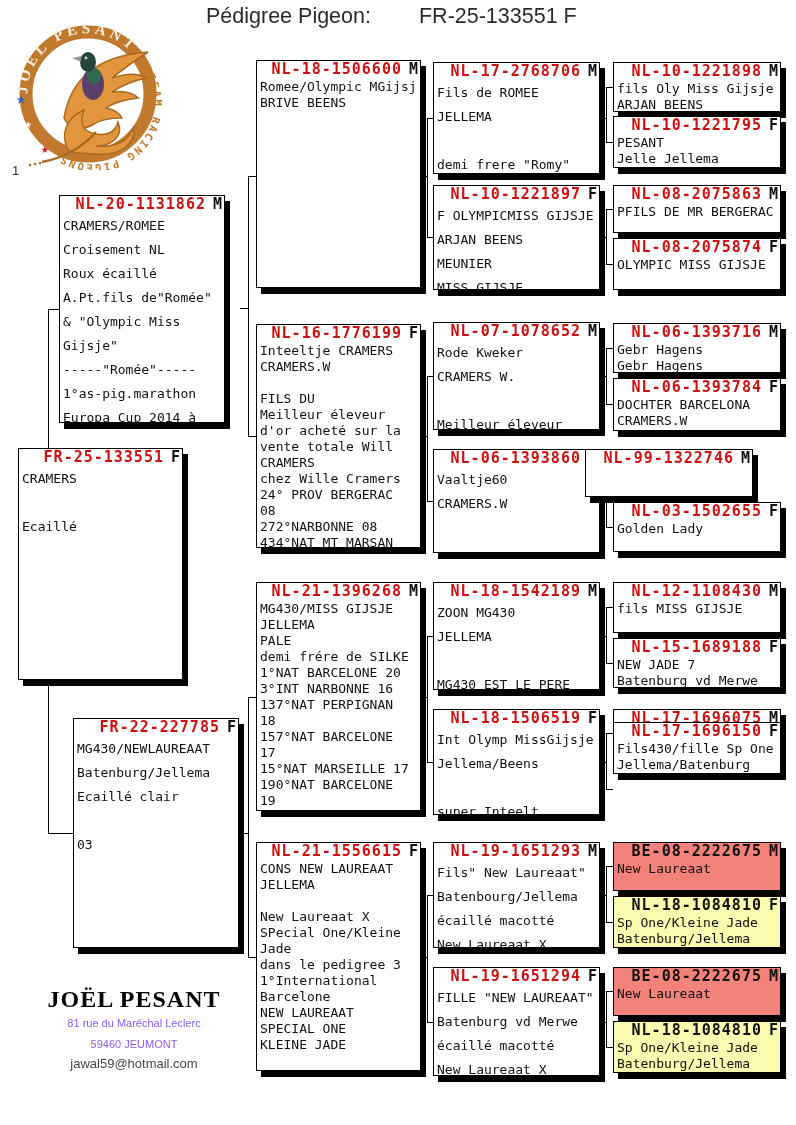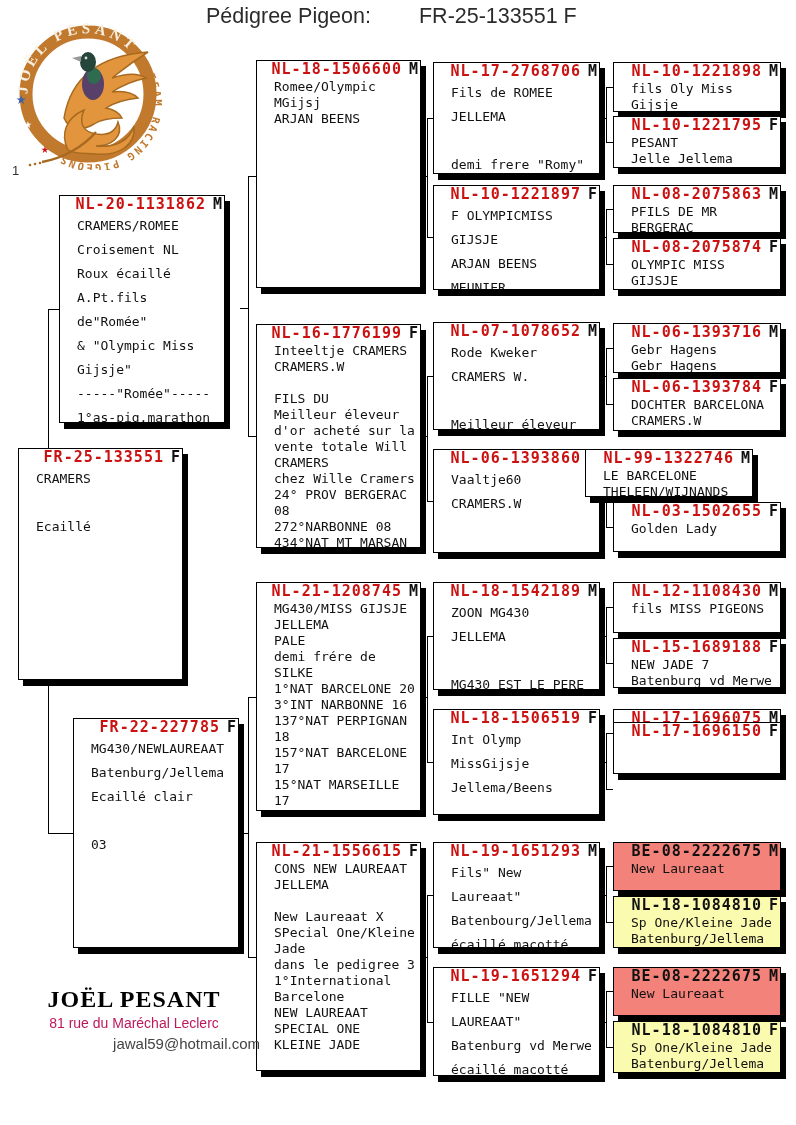--- a/index.html
+++ b/index.html
@@ -9,41 +9,41 @@
   }
   
   #title{position:absolute;left:206px;top:4px;font-family:"Liberation Sans",sans-serif;
     font-size:21.5px;color:#2b2b2b;white-space:nowrap;}
   #title .ring-part{margin-left:48px;}
   
   #pagenum{position:absolute;left:12px;top:163px;font-family:"Liberation Sans",sans-serif;font-size:13px;color:#333;}
   
   .box{
     position:absolute;background:#fff;border:1px solid #000;
-    box-shadow:5px 6px 0 #000;overflow:hidden;box-sizing:border-box;padding-left:14px;
+    box-shadow:5px 6px 0 #000;overflow:hidden;box-sizing:border-box;
   }
   .bh{height:17px;text-align:right;font-weight:bold;font-size:15px;
       letter-spacing:1px;padding:0 1px 0 0;white-space:nowrap;line-height:16px;}
   .bh .ring{color:var(--header_red,#cc1111);}
   .bh .sex{color:#111;margin-left:7px;}
   .bb{font-size:13px;line-height:16px;color:#111;padding:1px 1px 0 3px;white-space:pre-line;}
   .col1 .bb,.col3 .bb{line-height:24px;}
   .box.hl-pink{background:var(--pink,#f2827a);}
   .box.hl-yellow{background:var(--yellow,#fbfbb0);}
   .box.hl-pink .ring,.box.hl-yellow .ring{color:#111;}
   
   .ln{position:absolute;background:#000;}
   .h{height:1px;}
   .v{width:1px;}
   
   #owner{position:absolute;left:8px;top:986px;width:252px;text-align:center;}
   #owner .oname{font-family:"Liberation Serif",serif;font-weight:bold;font-size:24px;
      letter-spacing:1px;color:#000;}
-  #owner .oaddr{font-family:"Liberation Sans",sans-serif;font-size:14px;color:#be185d;line-height:21px;}
-  #owner .omail{font-family:"Liberation Sans",sans-serif;font-size:15px;color:#444;margin-top:1px;text-align:right;}
+  #owner .oaddr{font-family:"Liberation Sans",sans-serif;font-size:11px;color:#8b5cf6;line-height:21px;}
+  #owner .omail{font-family:"Liberation Sans",sans-serif;font-size:13px;color:#444;margin-top:1px;}
   #logo{position:absolute;left:8px;top:22px;}
 </style>
 </head>
 <body>
 
 <div id="title">
   <span>Pédigree Pigeon:</span><span class="ring-part">FR-25-133551 F</span>
 </div>
 
 <svg id="logo" width="166" height="148" viewBox="0 0 166 148">
@@ -177,40 +177,40 @@
   <div class="bb">MG430/NEWLAUREAAT
 Batenburg/Jellema
 Ecaillé clair
 
 03</div>
 </div>
 
 <div class="box col2" style="left:256px;top:60px;width:165px;height:228px">
   <div class="bh"><span class="ring">NL-18-1506600</span><span class="sex">M</span></div>
   <div class="bb">Romee/Olympic MGijsj
-ARJAN BEENS</div>
+BRIVE BEENS</div>
 </div>
 <div class="box col2" style="left:256px;top:324px;width:165px;height:224px">
   <div class="bh"><span class="ring">NL-16-1776199</span><span class="sex">F</span></div>
   <div class="bb">Inteeltje CRAMERS
 CRAMERS.W
 
 FILS DU
 Meilleur éleveur
 d'or acheté sur la
 vente totale Will
 CRAMERS
 chez Wille Cramers
 24° PROV BERGERAC
 08
 272°NARBONNE 08
 434°NAT MT MARSAN</div>
 </div>
 <div class="box col2" style="left:256px;top:582px;width:165px;height:229px">
-  <div class="bh"><span class="ring">NL-21-1208745</span><span class="sex">M</span></div>
+  <div class="bh"><span class="ring">NL-21-1396268</span><span class="sex">M</span></div>
   <div class="bb">MG430/MISS GIJSJE
 JELLEMA
 PALE
 demi frére de SILKE
 1°NAT BARCELONE 20
 3°INT NARBONNE 16
 137°NAT PERPIGNAN
 18
 157°NAT BARCELONE
 17
@@ -319,43 +319,43 @@
   <div class="bb">Gebr Hagens
 Gebr Hagens</div>
 </div>
 <div class="box col4" style="left:613px;top:378px;width:168px;height:53px">
   <div class="bh"><span class="ring">NL-06-1393784</span><span class="sex">F</span></div>
   <div class="bb">DOCHTER BARCELONA
 CRAMERS.W</div>
 </div>
 <div class="box col4" style="left:585px;top:449px;width:168px;height:48px">
   <div class="bh"><span class="ring">NL-99-1322746</span><span class="sex">M</span></div>
-  <div class="bb">LE BARCELONE
-THELEEN/WIJNANDS</div>
 </div>
 <div class="box col4" style="left:613px;top:502px;width:168px;height:50px">
   <div class="bh"><span class="ring">NL-03-1502655</span><span class="sex">F</span></div>
   <div class="bb">Golden Lady</div>
 </div>
 <div class="box col4" style="left:613px;top:582px;width:168px;height:51px">
   <div class="bh"><span class="ring">NL-12-1108430</span><span class="sex">M</span></div>
-  <div class="bb">fils MISS PIGEONS</div>
+  <div class="bb">fils MISS GIJSJE</div>
 </div>
 <div class="box col4" style="left:613px;top:638px;width:168px;height:50px">
   <div class="bh"><span class="ring">NL-15-1689188</span><span class="sex">F</span></div>
   <div class="bb">NEW JADE 7
 Batenburg vd Merwe</div>
 </div>
 <div class="box col4" style="left:613px;top:709px;width:168px;height:49px">
   <div class="bh"><span class="ring">NL-17-1696075</span><span class="sex">M</span></div>
   <div class="bb">Int Olymp MissGijsje
 JELLEMA/Beens</div>
 </div>
 <div class="box col4" style="left:613px;top:722px;width:168px;height:52px">
   <div class="bh"><span class="ring">NL-17-1696150</span><span class="sex">F</span></div>
+  <div class="bb">Fils430/fille Sp One
+Jellema/Batenburg</div>
 </div>
 <div class="box col4 hl-pink" style="left:613px;top:842px;width:168px;height:49px">
   <div class="bh"><span class="ring">BE-08-2222675</span><span class="sex">M</span></div>
   <div class="bb">New Laureaat</div>
 </div>
 <div class="box col4 hl-yellow" style="left:613px;top:896px;width:168px;height:52px">
   <div class="bh"><span class="ring">NL-18-1084810</span><span class="sex">F</span></div>
   <div class="bb">Sp One/Kleine Jade
 Batenburg/Jellema</div>
 </div>
@@ -365,14 +365,15 @@
 </div>
 <div class="box col4 hl-yellow" style="left:613px;top:1021px;width:168px;height:52px">
   <div class="bh"><span class="ring">NL-18-1084810</span><span class="sex">F</span></div>
   <div class="bb">Sp One/Kleine Jade
 Batenburg/Jellema</div>
 </div>
 
 <div id="owner">
   <div class="oname">JOËL PESANT</div>
   <div class="oaddr">81 rue du Maréchal Leclerc</div>
+  <div class="oaddr">59460 JEUMONT</div>
   <div class="omail">jawal59@hotmail.com</div>
 </div>
 
 </body></html>

